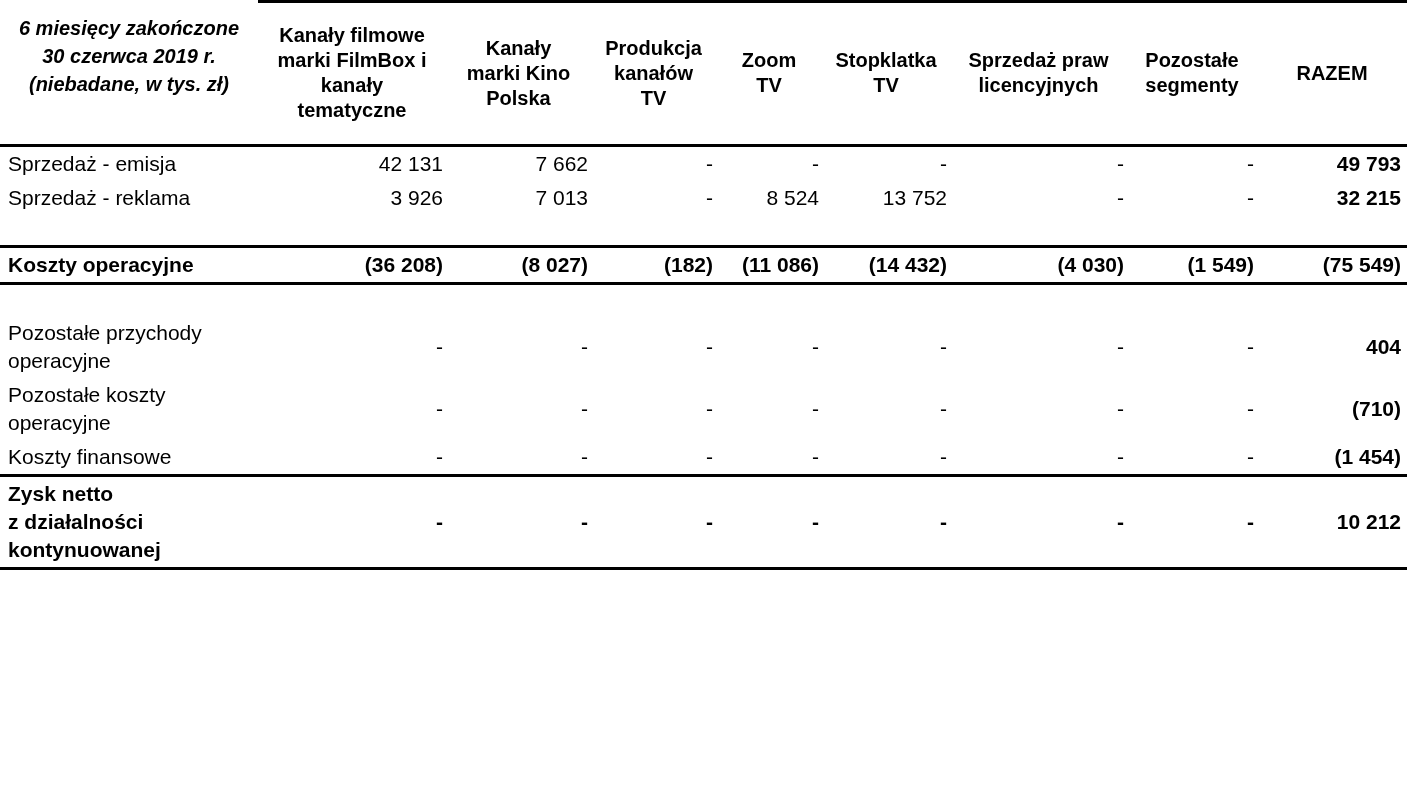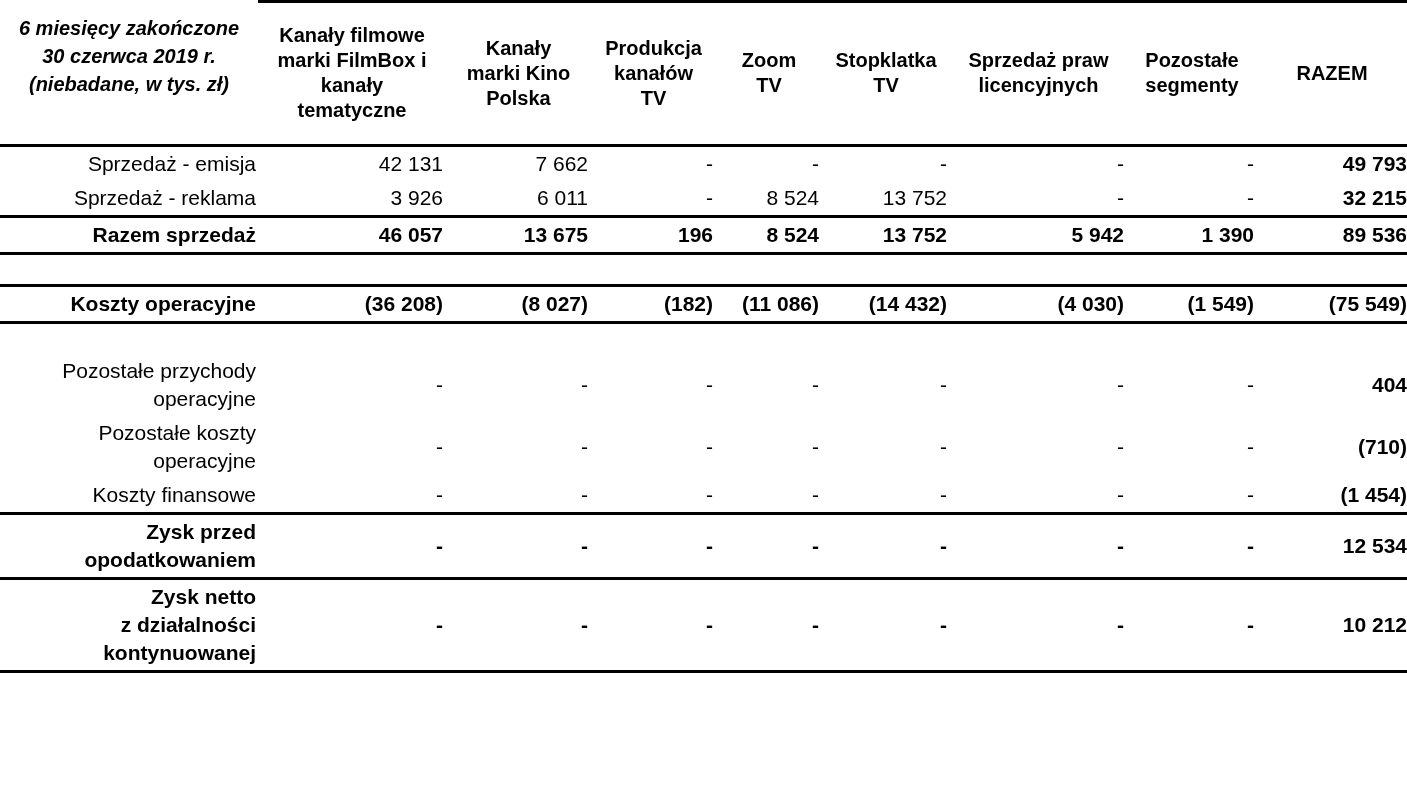--- a/index.html
+++ b/index.html
@@ -44,31 +44,31 @@
     text-align: center;
     vertical-align: top;
     padding-top: 12px;
     line-height: 1.4;
   }
   
   tbody tr { height: 33px; }
   tbody tr.spacer { height: 32px; }
   tbody td { font-size: 21px; }
   td.row-label {
-    text-align: right;
+    text-align: left;
     padding: 3px 2px 3px 8px;
     white-space: pre-line;
     line-height: 28px;
   }
   td.num {
     text-align: right;
     padding-right: 3px;
     white-space: nowrap;
   }
-  td.num.razem { font-weight: 700; padding-right: 0; }
+  td.num.razem { font-weight: 700; padding-right: 6px; }
   tr.bold td { font-weight: 700; }
   tr.rule-top { border-top: 3px solid #000; }
   tr.rule-bottom { border-bottom: 3px solid #000; }
 </style>
 </head>
 <body>
 
 <div class="page">
   <table class="segment-table">
     <colgroup>
@@ -116,38 +116,27 @@
           <td class="num">-</td>
           <td class="num">-</td>
           <td class="num">-</td>
           <td class="num">-</td>
           <td class="num">-</td>
           <td class="num razem">49 793</td>
         </tr>
         <tr>
           <td class="row-label">Sprzedaż - reklama</td>
           <td class="num">3 926</td>
-          <td class="num">6 011</td>
+          <td class="num">7 013</td>
           <td class="num">-</td>
           <td class="num">8 524</td>
           <td class="num">13 752</td>
           <td class="num">-</td>
           <td class="num">-</td>
           <td class="num razem">32 215</td>
-        </tr>
-        <tr class="bold rule-top rule-bottom">
-          <td class="row-label">Razem sprzedaż</td>
-          <td class="num">46 057</td>
-          <td class="num">13 675</td>
-          <td class="num">196</td>
-          <td class="num">8 524</td>
-          <td class="num">13 752</td>
-          <td class="num">5 942</td>
-          <td class="num">1 390</td>
-          <td class="num razem">89 536</td>
         </tr>
         <tr class="spacer">
           <td colspan="9"></td>
         </tr>
         <tr class="bold rule-top rule-bottom">
           <td class="row-label">Koszty operacyjne</td>
           <td class="num">(36 208)</td>
           <td class="num">(8 027)</td>
           <td class="num">(182)</td>
           <td class="num">(11 086)</td>
@@ -188,32 +177,20 @@
           <td class="num">-</td>
           <td class="num">-</td>
           <td class="num">-</td>
           <td class="num">-</td>
           <td class="num">-</td>
           <td class="num">-</td>
           <td class="num">-</td>
           <td class="num razem">(1 454)</td>
         </tr>
         <tr class="bold rule-bottom">
-          <td class="row-label">Zysk przed
-opodatkowaniem</td>
-          <td class="num">-</td>
-          <td class="num">-</td>
-          <td class="num">-</td>
-          <td class="num">-</td>
-          <td class="num">-</td>
-          <td class="num">-</td>
-          <td class="num">-</td>
-          <td class="num razem">12 534</td>
-        </tr>
-        <tr class="bold rule-bottom">
           <td class="row-label">Zysk netto
 z działalności
 kontynuowanej</td>
           <td class="num">-</td>
           <td class="num">-</td>
           <td class="num">-</td>
           <td class="num">-</td>
           <td class="num">-</td>
           <td class="num">-</td>
           <td class="num">-</td>

